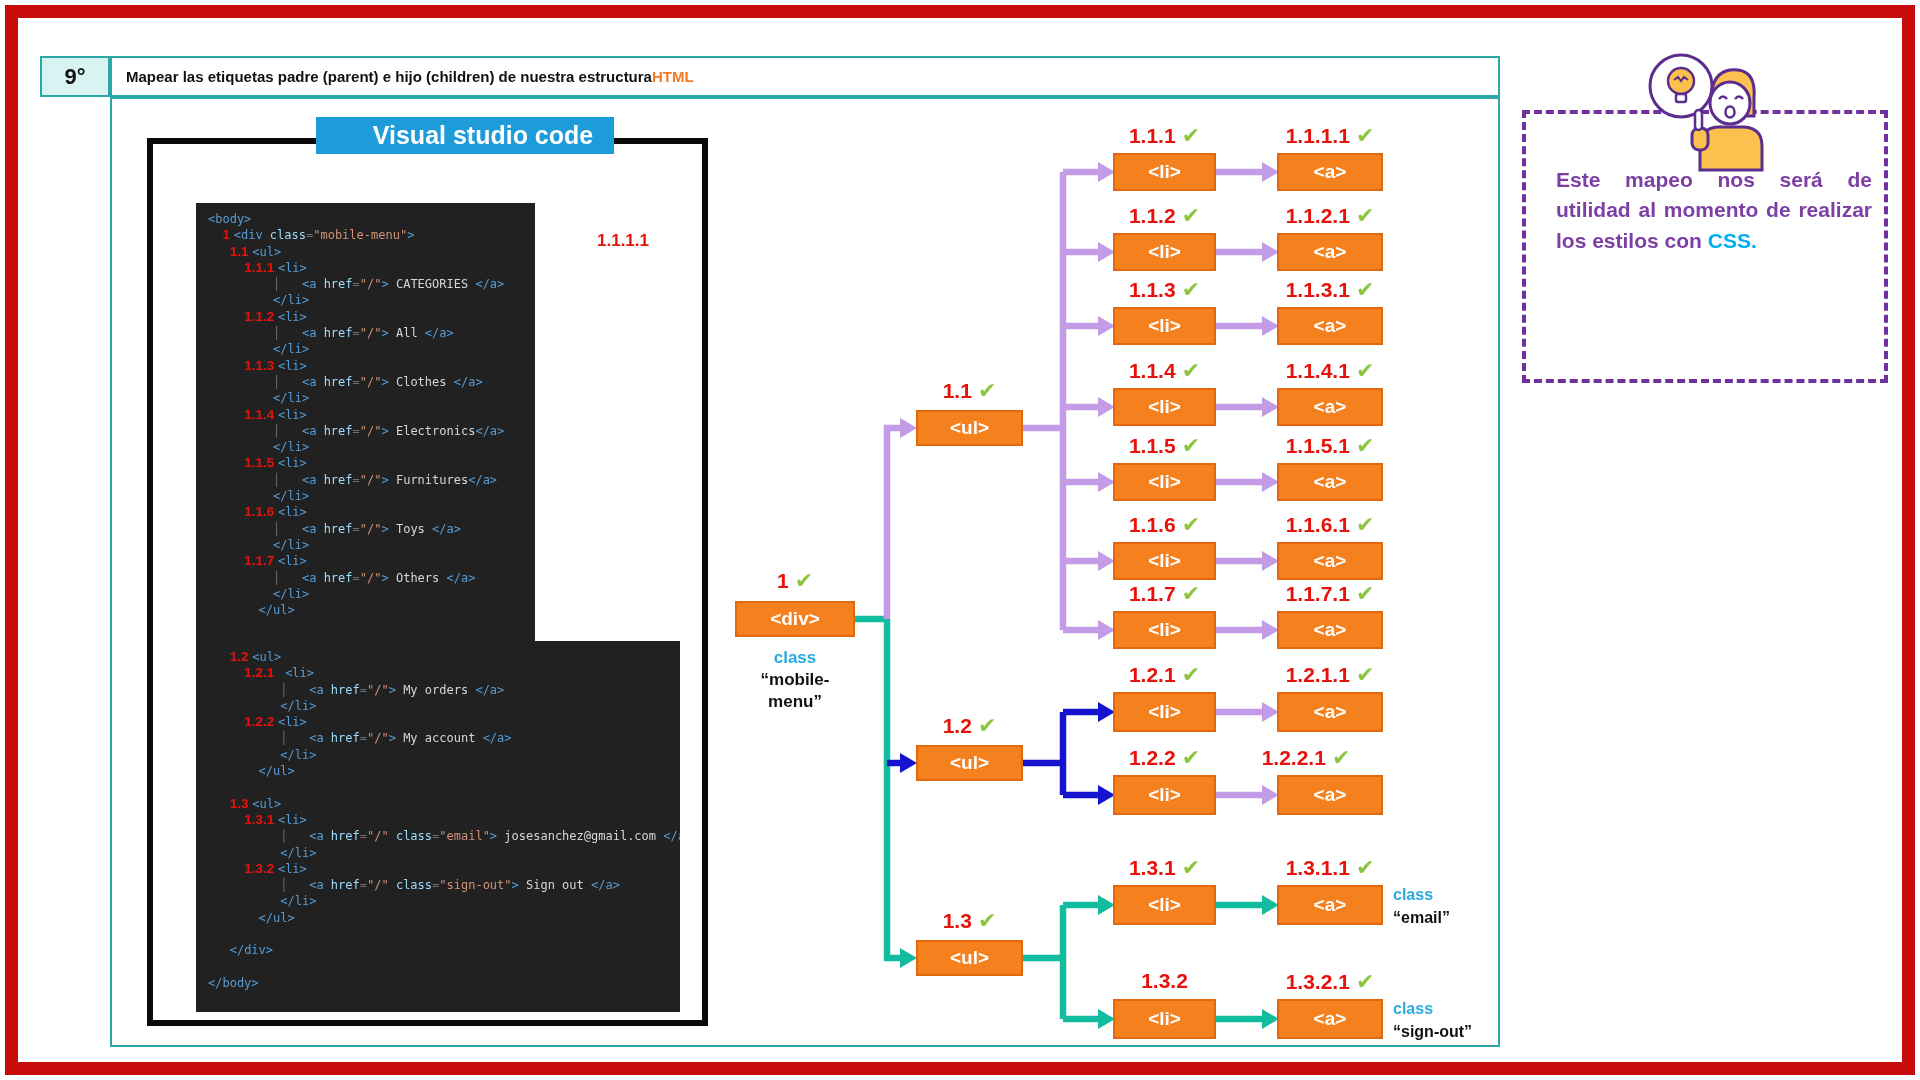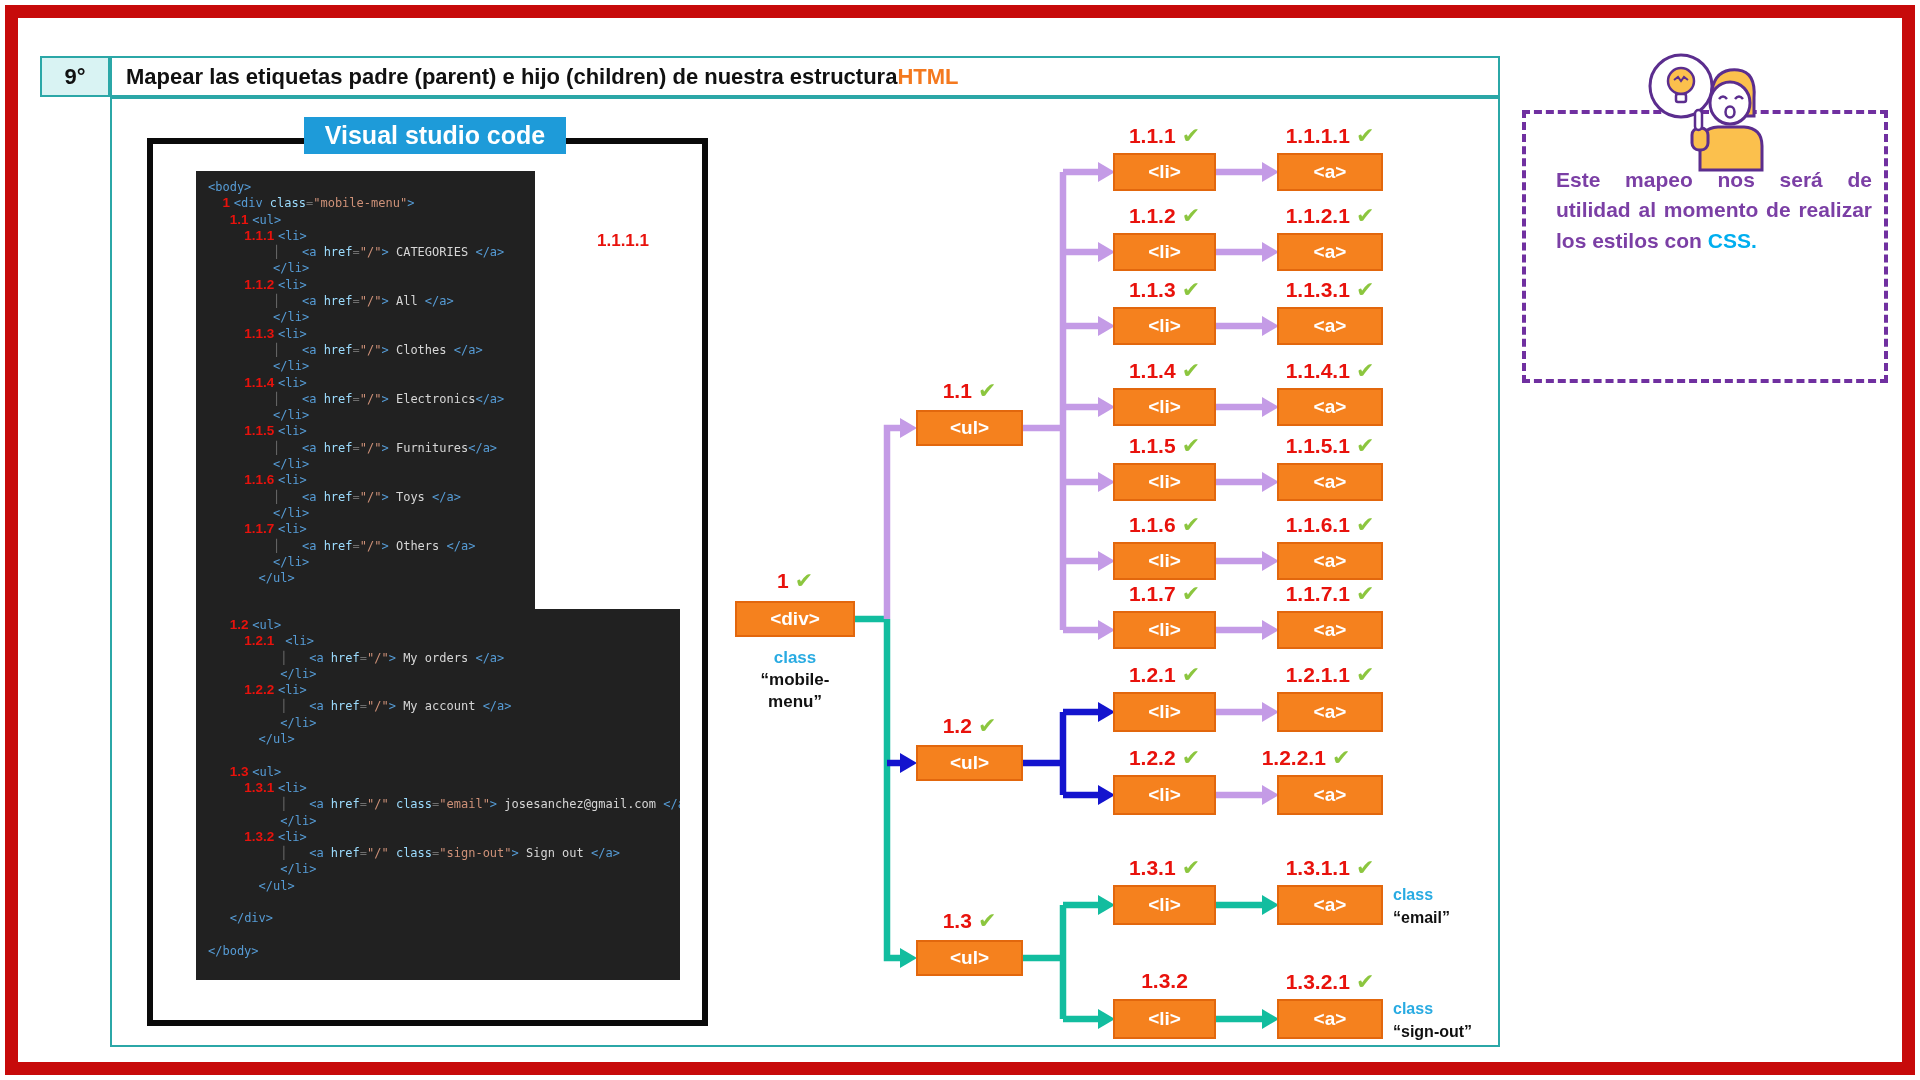--- a/index.html
+++ b/index.html
@@ -6,30 +6,30 @@
   #slide{position:relative;width:1920px;height:1080px;background:#fff;overflow:hidden;
          font-family:"Liberation Sans",sans-serif;}
   
   .red-frame{position:absolute;left:5px;top:5px;right:5px;bottom:5px;border:13px solid #C70A0A;}
   
   .step-cell{position:absolute;left:40px;top:56px;width:70px;height:41px;background:#D9F3F3;
              border:2px solid #2BA7A7;box-sizing:border-box;display:flex;align-items:center;justify-content:center;
              font-weight:bold;font-size:22px;color:#111;}
   .title-cell{position:absolute;left:110px;top:56px;width:1390px;height:41px;background:#fff;
              border:2px solid #2BA7A7;box-sizing:border-box;display:flex;align-items:center;
-             padding-left:14px;font-weight:bold;font-size:22px;color:#111;}
+             padding-left:14px;font-weight:bold;font-size:15px;color:#111;}
   .title-cell .hl{color:#F4791F;}
   .main-box{position:absolute;left:110px;top:97px;width:1390px;height:950px;background:#fff;
              border:2px solid #2BA7A7;box-sizing:border-box;}
   
   .vsc-frame{position:absolute;left:147px;top:138px;width:561px;height:888px;border:6px solid #0a0a0a;
              box-sizing:border-box;background:#fff;}
-  .vsc-label{position:absolute;left:304px;top:117px;width:262px;height:37px;background:#1E9BD9;color:#fff;
-             font-weight:bold;font-size:25px;display:flex;align-items:center;justify-content:center;z-index:5;}
-  .code-block{position:absolute;background:#212121;overflow:hidden;padding:8px 4px 0 12px;box-sizing:border-box;}
+  .vsc-label{position:absolute;left:316px;top:117px;width:262px;height:37px;background:#1E9BD9;color:#fff;
+             font-weight:bold;font-size:25px;display:flex;align-items:center;justify-content:center;z-index:5;padding-left:36px;}
+  .code-block{position:absolute;background:#212121;overflow:hidden;padding:8px 4px 0 12px;box-sizing:border-box;margin-top:32px;}
   #code1{left:196px;top:171px;width:339px;height:438px;}
   #code2{left:196px;top:609px;width:484px;height:371px;}
   .code-line{white-space:pre;font-family:"DejaVu Sans Mono",monospace;font-size:12px;line-height:16.3px;height:16.3px;}
   .c-t{color:#569CD6}.c-a{color:#9CDCFE}.c-s{color:#CE9178}.c-w{color:#D6D6D6}.c-d{color:#6E6E6E}
   .c-r{color:#E8120C;font-weight:bold;font-family:"Liberation Sans",sans-serif;font-size:13.5px;}
   .float-ann{position:absolute;left:597px;top:231px;color:#E8120C;font-weight:bold;font-size:17px;}
   
   #connectors{position:absolute;left:0;top:0;width:1920px;height:1080px;z-index:1;}
   .tag-box{position:absolute;background:#F5811E;border:2px solid #E2670D;box-sizing:border-box;z-index:2;
            display:flex;align-items:center;justify-content:center;color:#fff;font-weight:bold;font-size:19px;}

